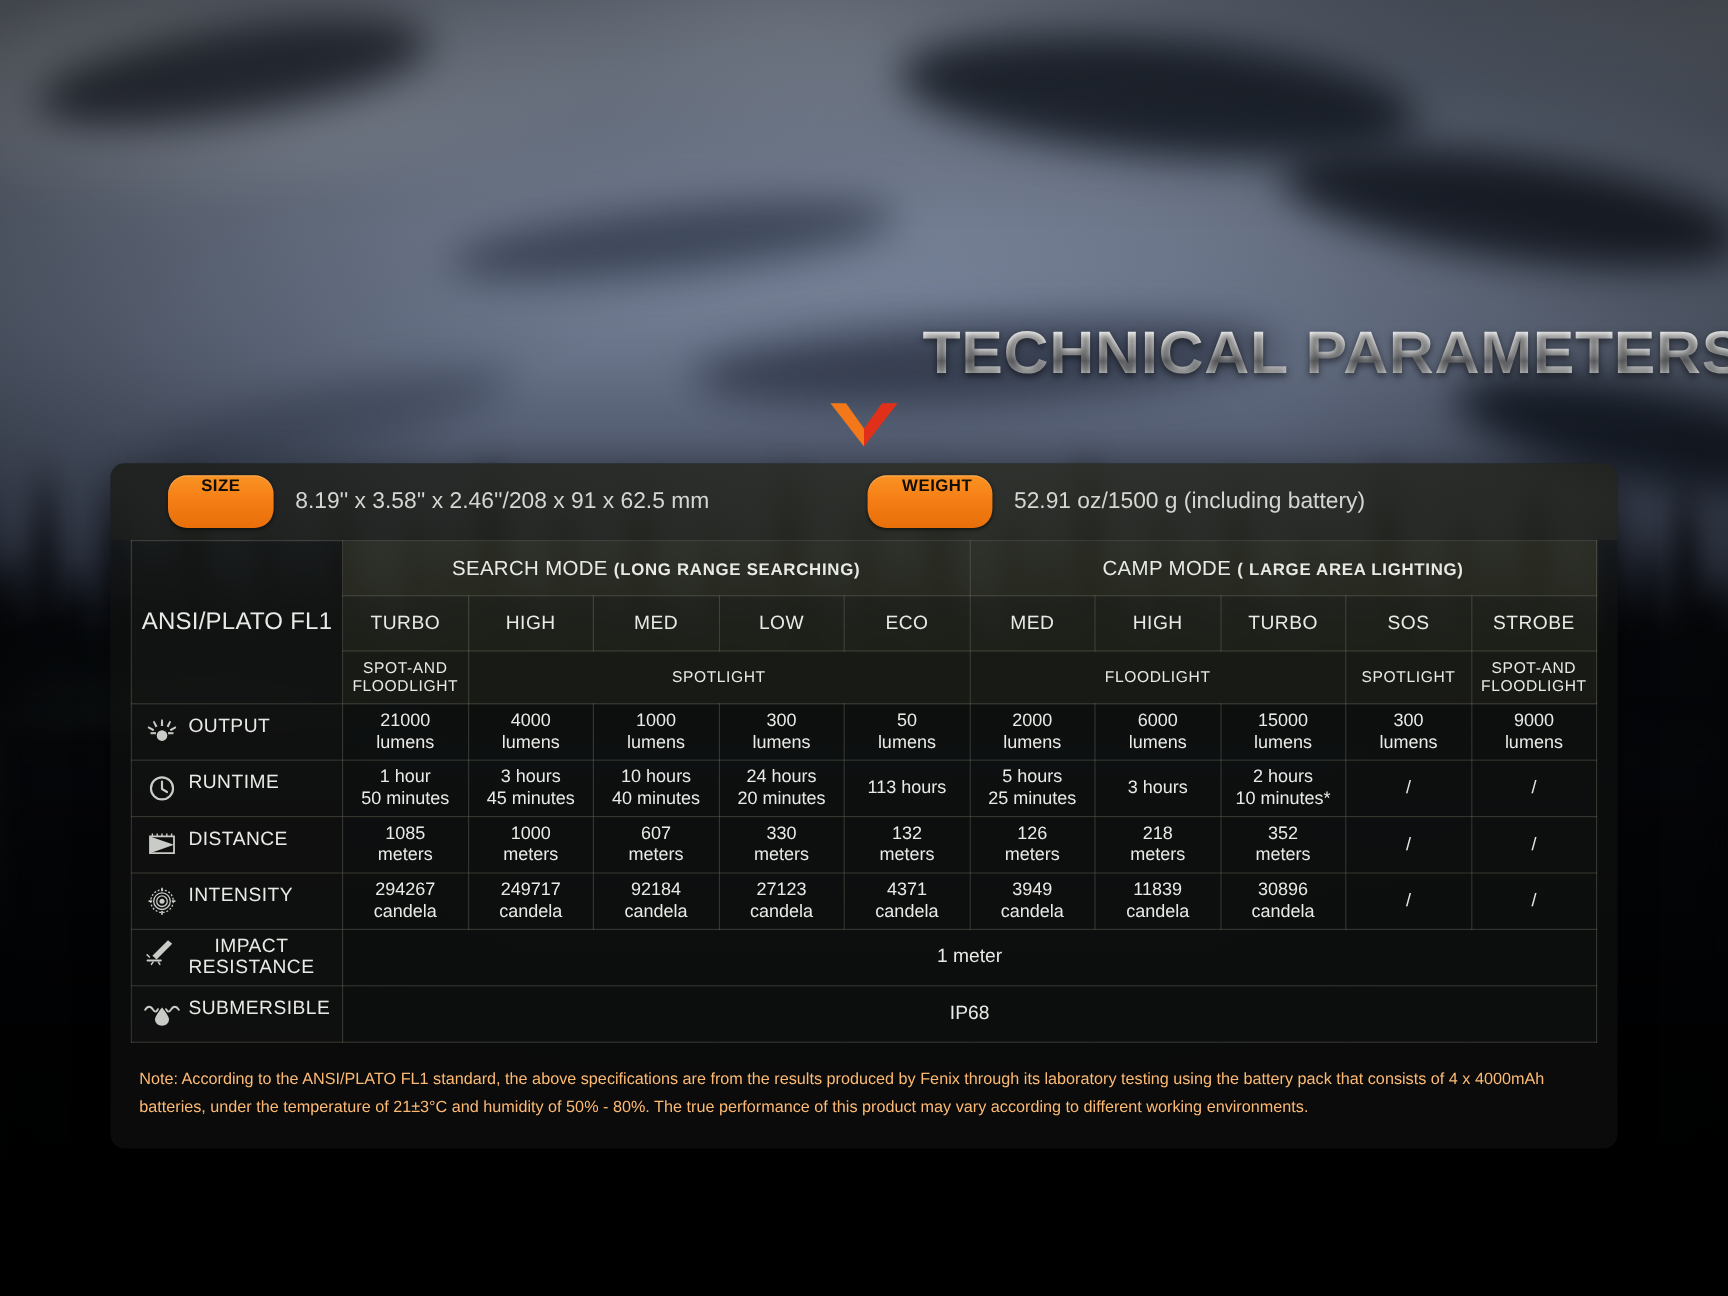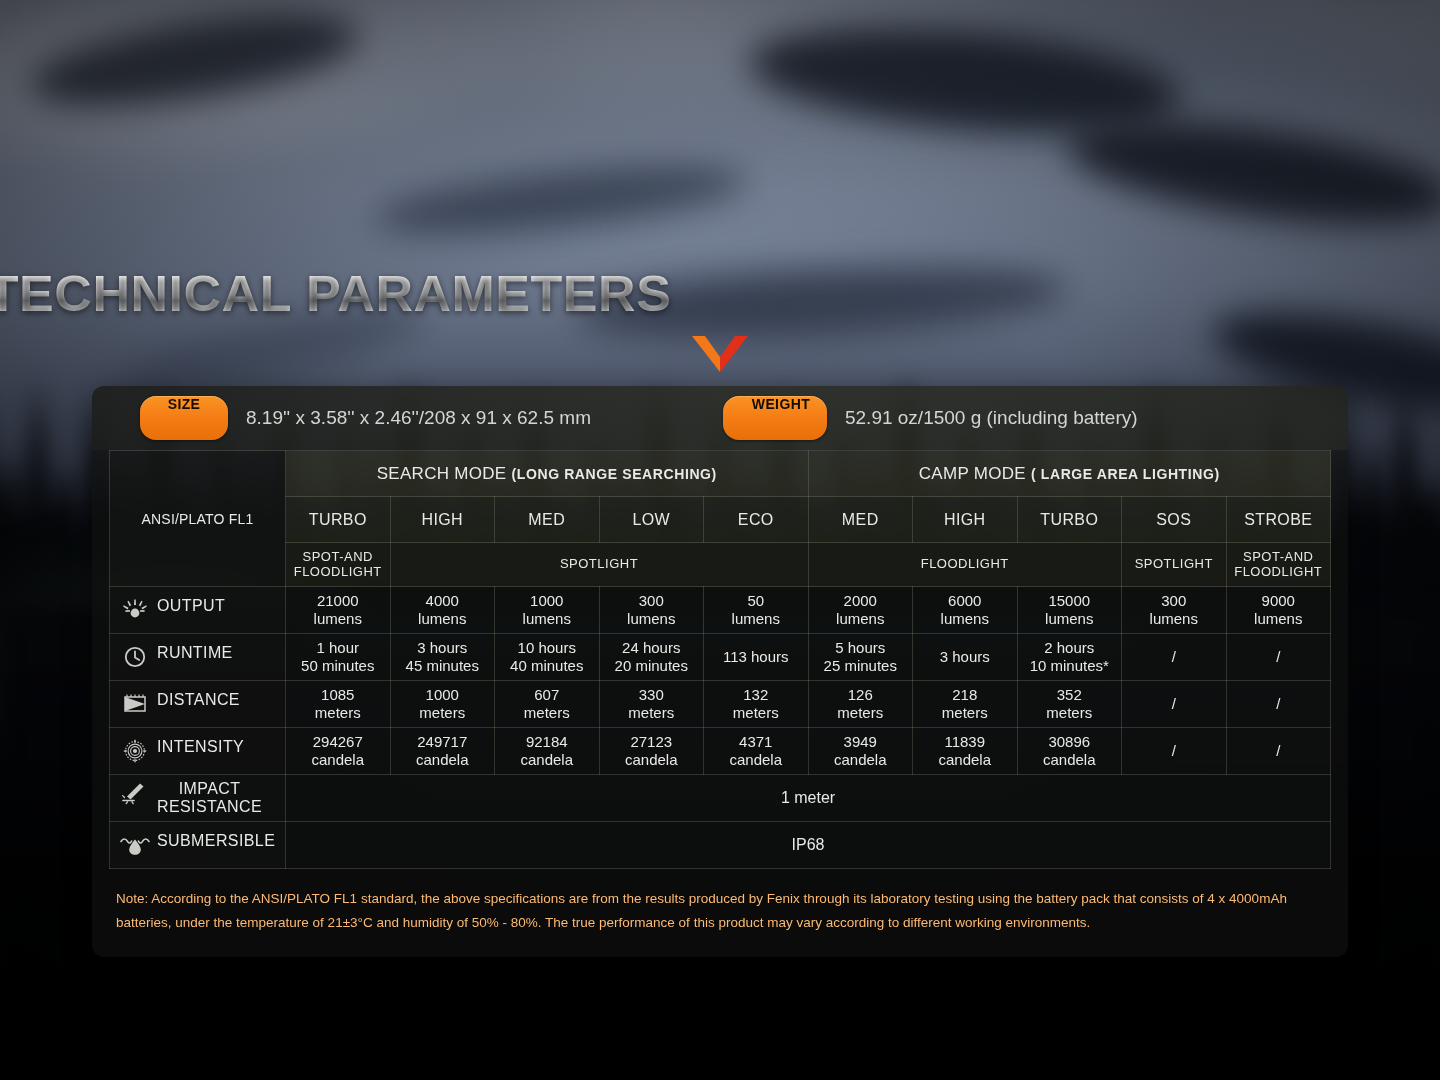--- a/index.html
+++ b/index.html
@@ -72,21 +72,21 @@
     background:
       linear-gradient(180deg, rgba(0,0,0,0.18) 0%, rgba(0,0,0,0.0) 18%, rgba(0,0,0,0.0) 58%, rgba(0,0,0,0.72) 88%, rgba(0,0,0,0.95) 100%),
       radial-gradient(ellipse 72% 62% at 50% 46%, rgba(0,0,0,0.0) 38%, rgba(0,0,0,0.55) 100%);
   }
 
   
   .title-wrap {
     position: absolute;
     left: 0; right: 0;
     top: 268px;
-    text-align: left;
+    text-align: right;
     z-index: 5;
   }
   .main-title {
     display: inline-block;
     font-size: 50px;
     font-weight: bold;
     letter-spacing: 0.5px;
     line-height: 1.05;
     transform: scaleX(1.04);
     background: linear-gradient(180deg,
@@ -184,21 +184,21 @@
     color: #e2e4dd;
   }
   .hdr-group .sub {
     font-size: 14px;
     font-weight: bold;
     letter-spacing: 0.6px;
   }
   .hdr-corner {
     width: 176px;
     background: rgba(22,23,22,0.55);
-    font-size: 14px;
+    font-size: 20px;
     letter-spacing: 0.2px;
     color: #e7e8e4;
   }
   .hdr-mode {
     height: 46px;
     font-size: 16px;
     letter-spacing: 0.4px;
     background: rgba(48,50,38,0.5);
     color: #eceee8;
   }

